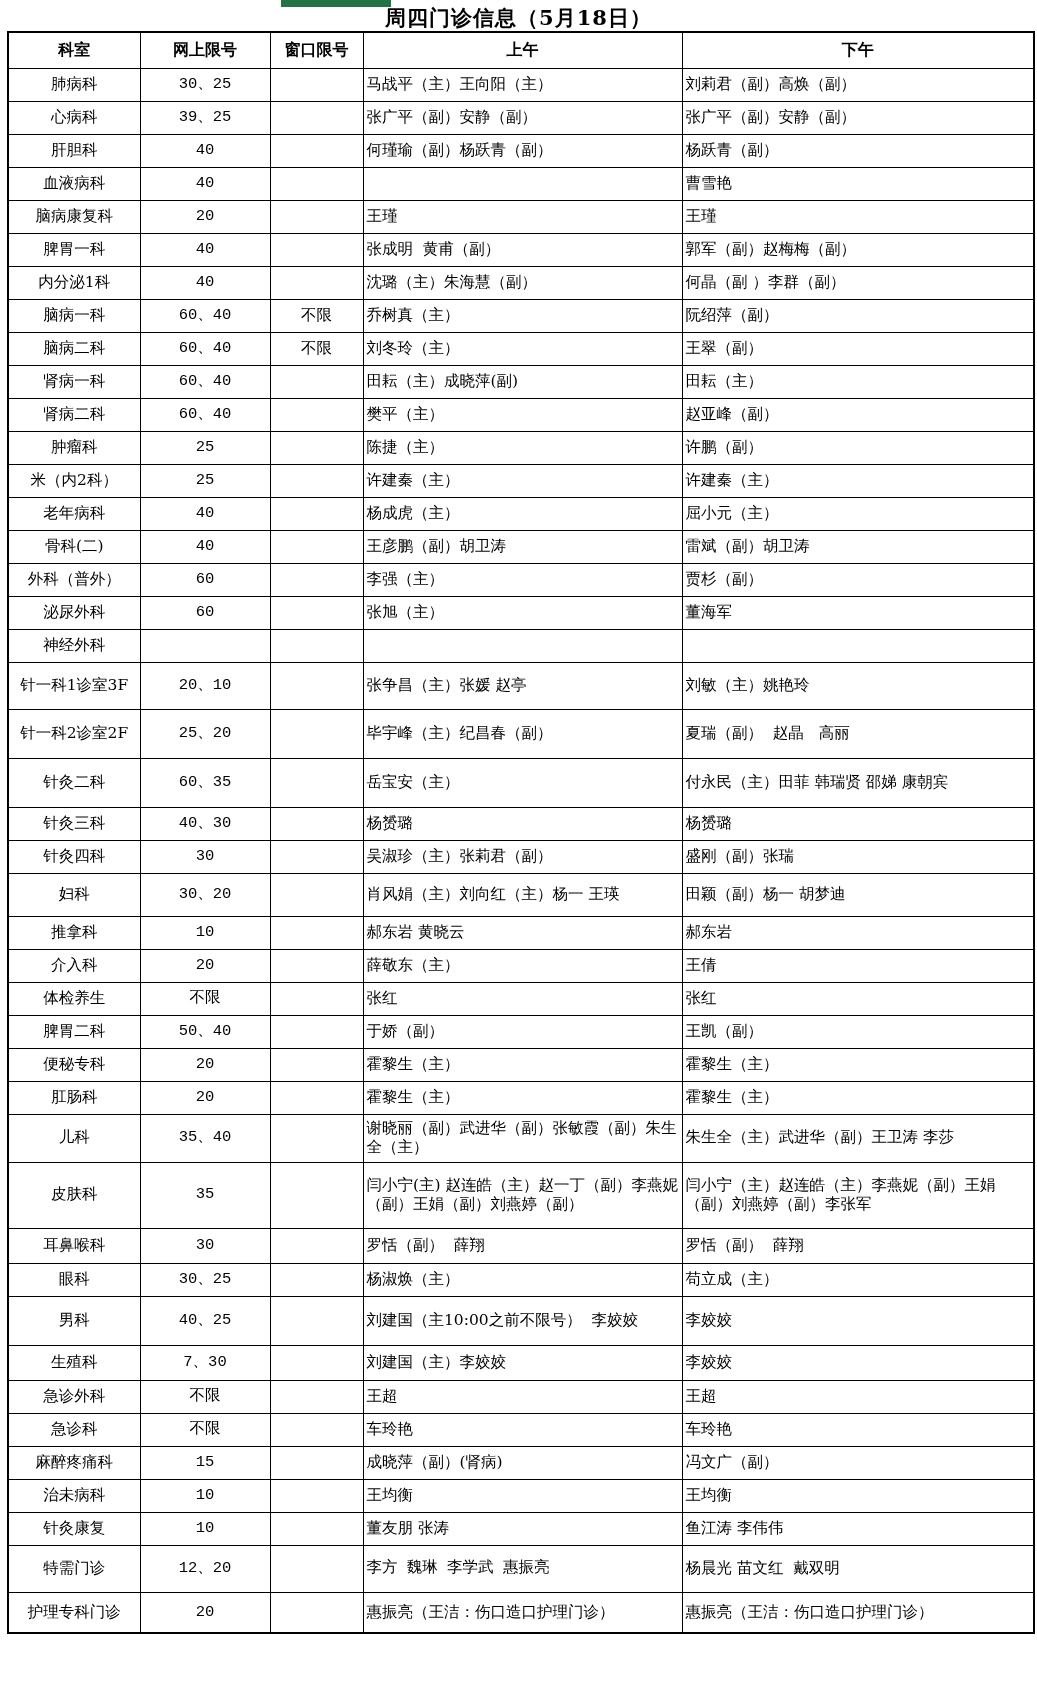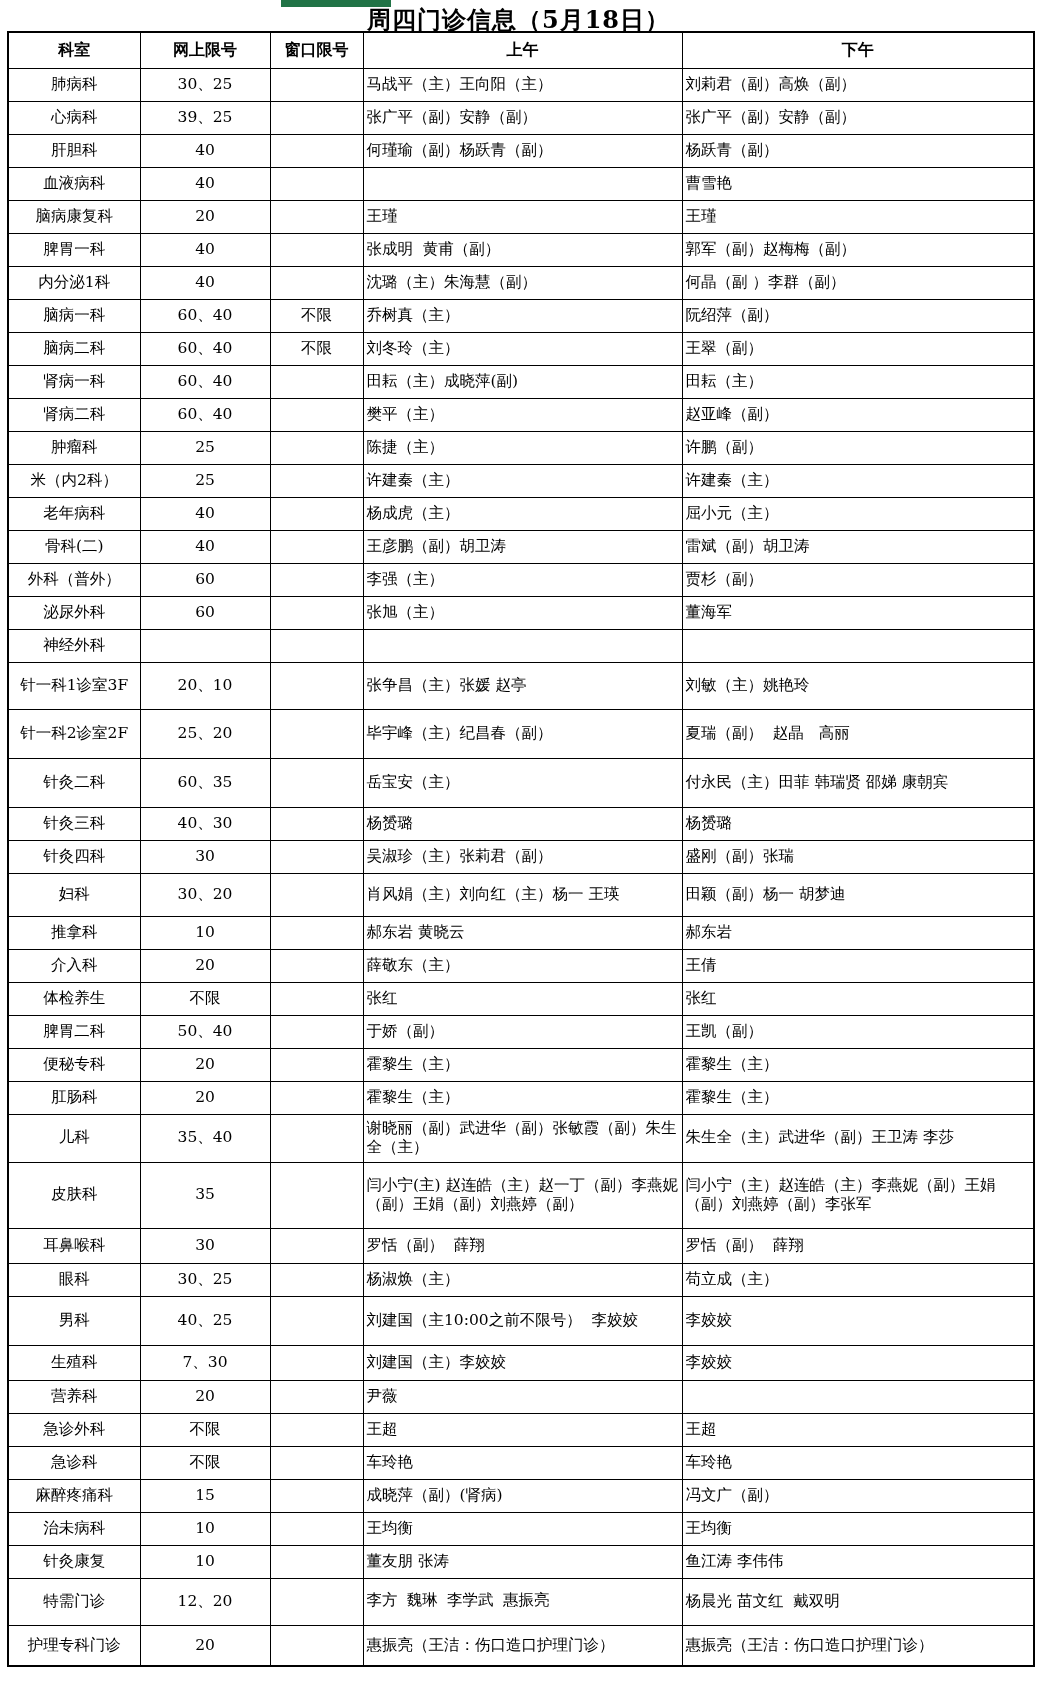--- a/index.html
+++ b/index.html
@@ -17,21 +17,21 @@
   .artifact {
     position: absolute;
     left: 281px; top: 0;
     width: 110px; height: 7px;
   }
   .title {
     position: absolute;
     left: 0; top: 4px;
     width: 1037px;
     text-align: center;
-    font-size: 24px;
+    font-size: 21px;
     font-weight: bold;
     color: #000;
     letter-spacing: 1px;
   }
   table.schedule {
     position: absolute;
     left: 7px; top: 31px;
     width: 1026px;
     border-collapse: collapse;
     table-layout: fixed;
@@ -48,21 +48,21 @@
     color: #000;
   }
   table.schedule td {
     height: 33px;
     font-size: 15.5px;
     color: #000;
     line-height: 1.25;
     overflow: hidden;
   }
   td.c-dept   { text-align: center; padding: 0 1px; }
-  td.c-online { text-align: center; }
+  td.c-online { text-align: center; font-family: Liberation Mono, monospace; }
   td.c-window { text-align: center; }
   td.c-am, td.c-pm {
     text-align: left;
     padding: 1px 2px 1px 3px;
     white-space: pre-wrap;
   }
 </style>
 </head>
 <body>
 
@@ -336,27 +336,20 @@
           <td class="c-pm" style="height: 49px;">李姣姣</td>
         </tr>
         <tr>
           <td class="c-dept" style="height: 35px;">生殖科</td>
           <td class="c-online" style="height: 35px;">7、30</td>
           <td class="c-window" style="height: 35px;"></td>
           <td class="c-am" style="height: 35px;">刘建国（主）李姣姣</td>
           <td class="c-pm" style="height: 35px;">李姣姣</td>
         </tr>
         <tr>
-          <td class="c-dept">营养科</td>
-          <td class="c-online">20</td>
-          <td class="c-window"></td>
-          <td class="c-am">尹薇</td>
-          <td class="c-pm"></td>
-        </tr>
-        <tr>
           <td class="c-dept">急诊外科</td>
           <td class="c-online">不限</td>
           <td class="c-window"></td>
           <td class="c-am">王超</td>
           <td class="c-pm">王超</td>
         </tr>
         <tr>
           <td class="c-dept">急诊科</td>
           <td class="c-online">不限</td>
           <td class="c-window"></td>

